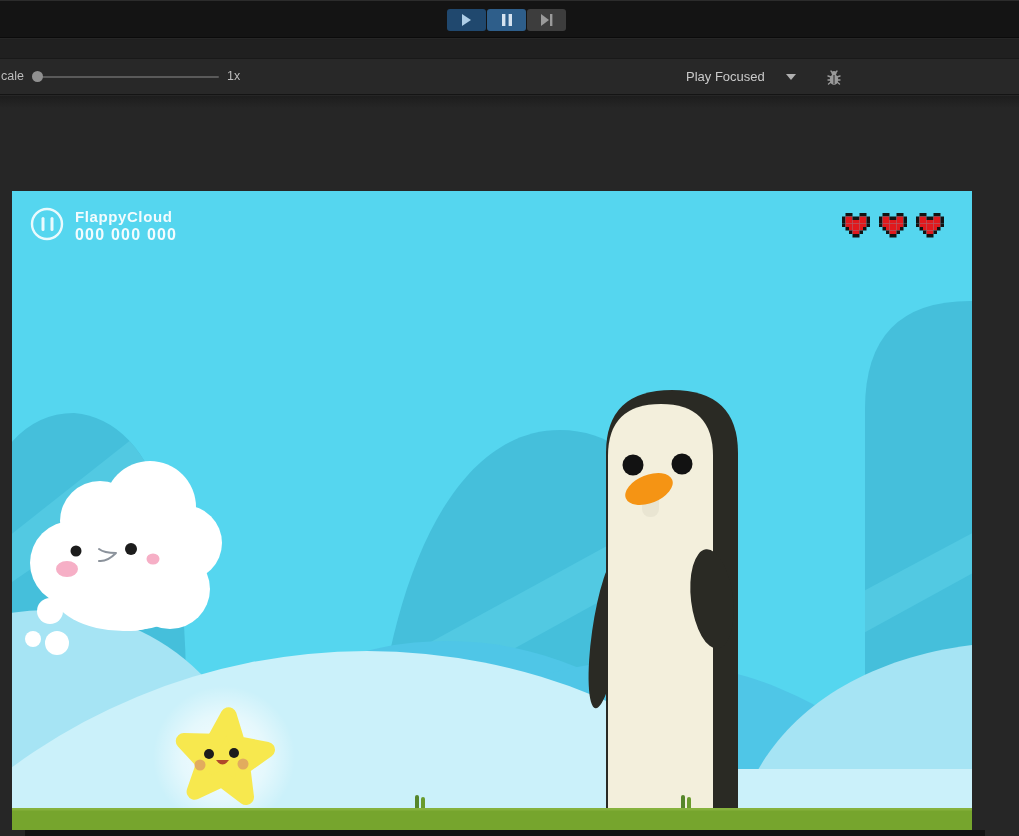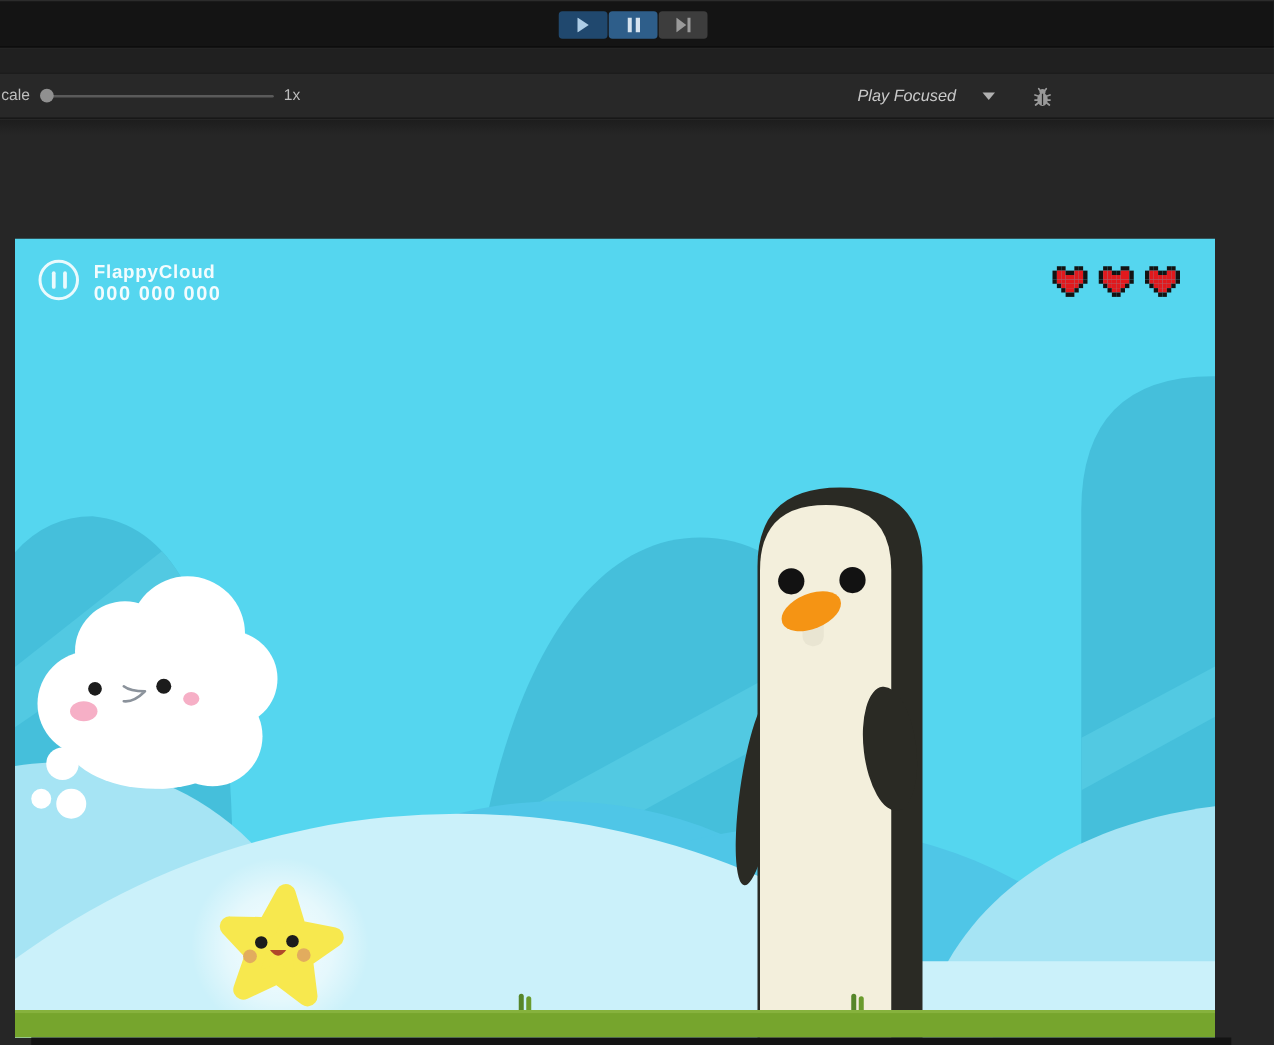--- a/index.html
+++ b/index.html
@@ -25,21 +25,21 @@
 
   
   .gtoolbar{position:absolute;left:0;top:58px;width:1019px;height:37px;background:var(--bg-toolbar);
     border-top:1px solid #191919;border-bottom:1px solid #141414;color:#bdbdbd;font-size:12.5px;}
   .scale-label{position:absolute;left:1px;top:0;line-height:35px;}
   .scale-slider{position:absolute;left:32px;top:0;width:187px;height:35px;cursor:pointer;}
   .scale-track{position:absolute;left:6px;right:0;top:17px;height:2px;background:#5a5a5a;border-radius:1px;}
   .scale-knob{position:absolute;left:0;top:12px;width:11px;height:11px;border-radius:50%;background:#909090;}
   .scale-value{position:absolute;left:227px;top:0;line-height:35px;}
   .focus-dd{position:absolute;left:686px;top:0;height:35px;display:flex;align-items:center;
-    cursor:pointer;color:#c9c9c9;font-size:13px;font-style:italic;}
+    cursor:pointer;color:#c9c9c9;font-size:13px;}
   .focus-dd .caret{margin-left:21px;width:0;height:0;border-left:5px solid transparent;
     border-right:5px solid transparent;border-top:6px solid #b0b0b0;}
   .debug-btn{position:absolute;left:821px;top:5px;width:26px;height:26px;background:transparent;
     border:none;display:flex;align-items:center;justify-content:center;cursor:pointer;}
 
   
   .content{position:absolute;left:0;top:96px;width:1019px;height:740px;
     background:linear-gradient(#1d1d1d,var(--bg-content) 12px);}
 
   

